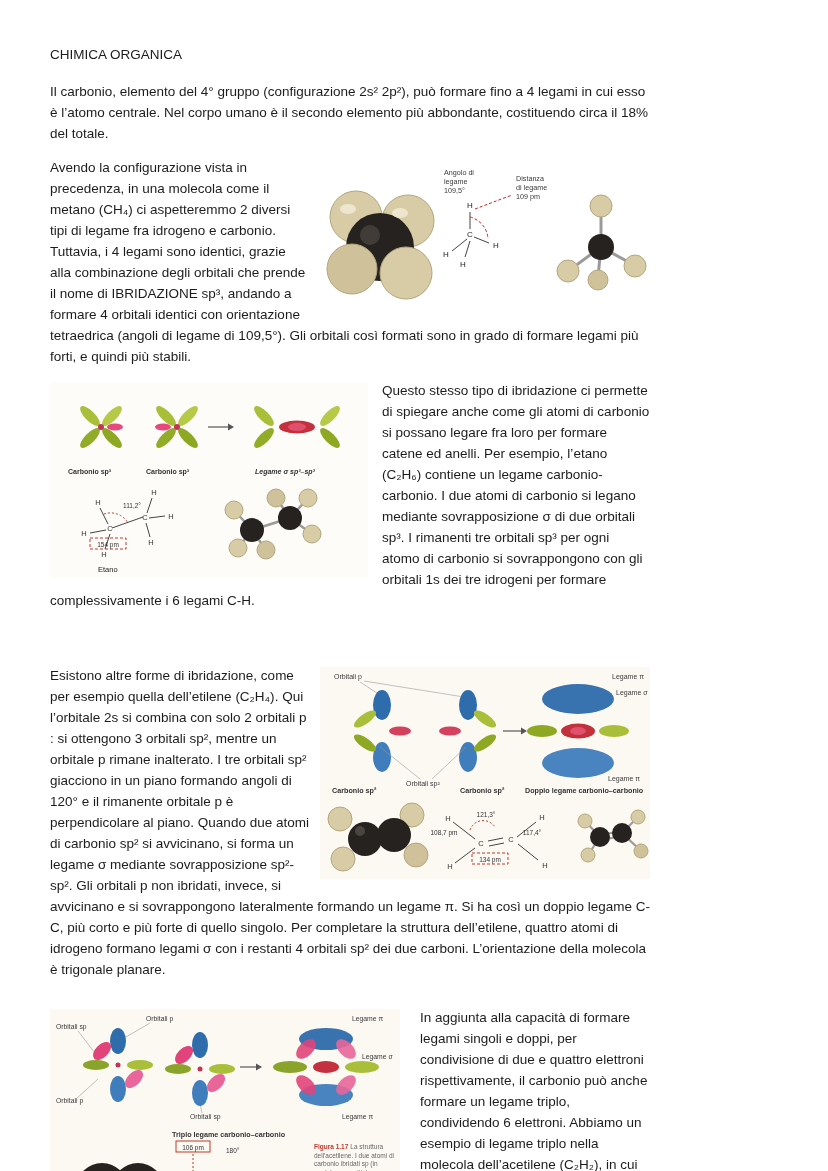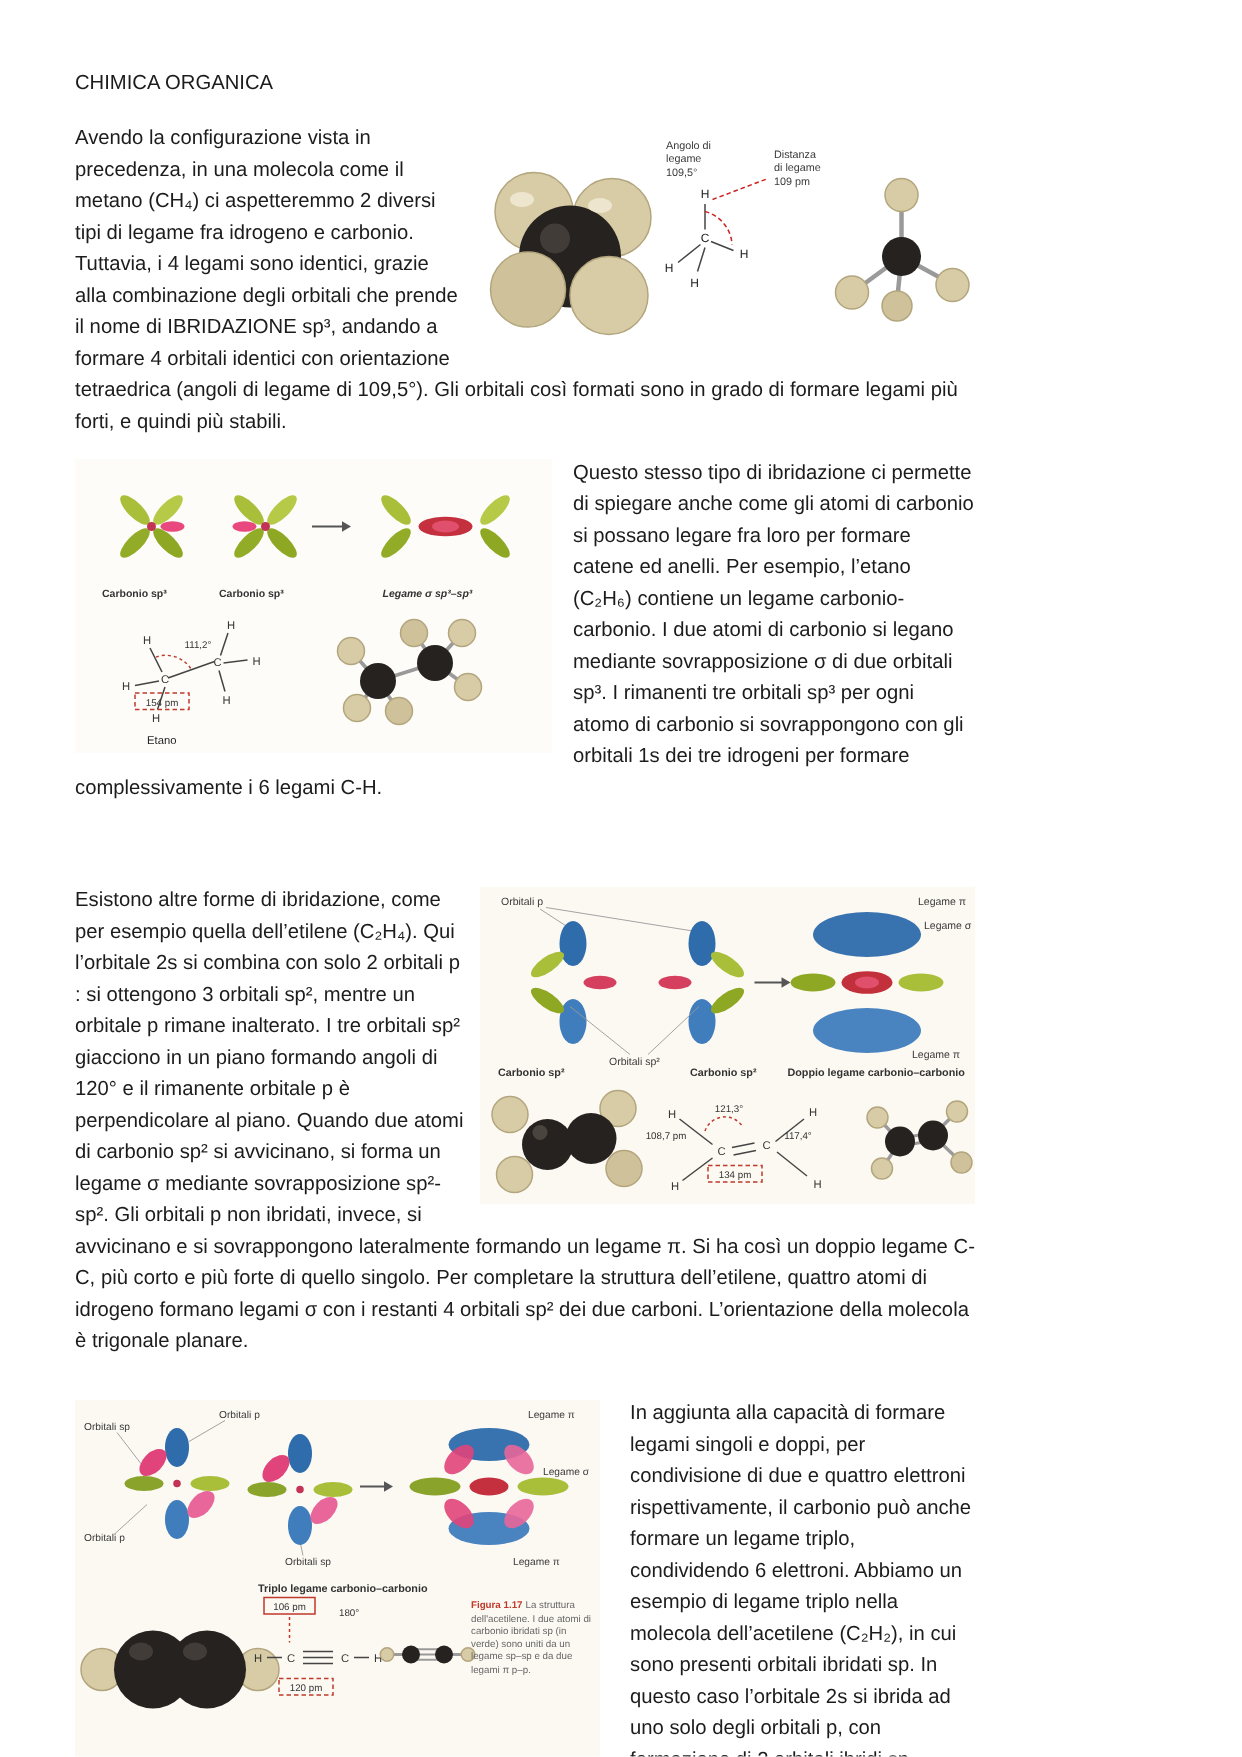--- a/index.html
+++ b/index.html
@@ -23,20 +23,21 @@
   .caption{position:absolute;left:264px;top:134px;width:82px;font-size:6.5px;line-height:1.32;color:#666}
   .cap-title{color:#c0392b;font-weight:bold;margin-right:2px}
   svg text{font-family:"Liberation Sans","DejaVu Sans",sans-serif}
 </style>
 </head>
 <body>
 
 <div class="doc">
 
   <div class="title">CHIMICA ORGANICA</div>
+  <p>Il carbonio, elemento del 4° gruppo (configurazione 2s² 2p²), può formare fino a 4 legami in cui esso è l’atomo centrale. Nel corpo umano è il secondo elemento più abbondante, costituendo circa il 18% del totale.</p>
 
   <div class="sec">
     <span class="fig fig-methane">
       <svg width="332" height="158" viewBox="0 0 332 158">
         <rect width="332" height="158" fill="#ffffff"></rect>
         <g>
           <circle cx="38" cy="58" r="26" fill="#d8cca6" stroke="#b3a67e"></circle>
           <circle cx="90" cy="62" r="26" fill="#d8cca6" stroke="#b3a67e"></circle>
           <circle cx="62" cy="88" r="34" fill="#26221f"></circle>
           <circle cx="52" cy="76" r="10" fill="#4a443e" opacity="0.8"></circle>

